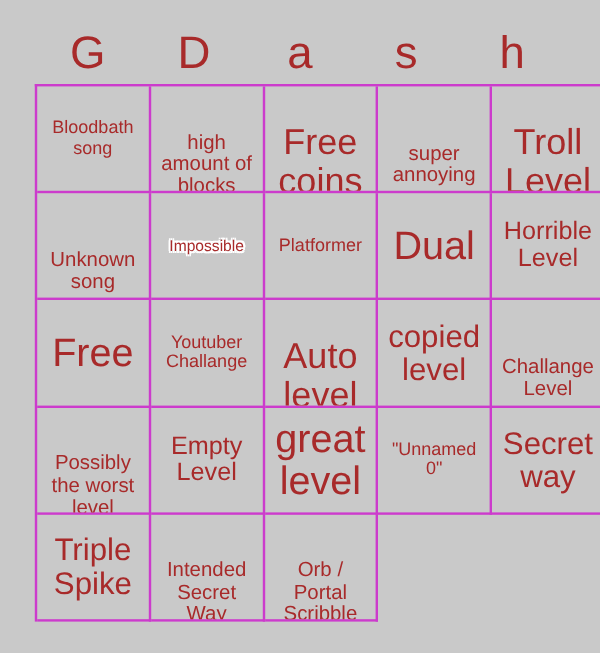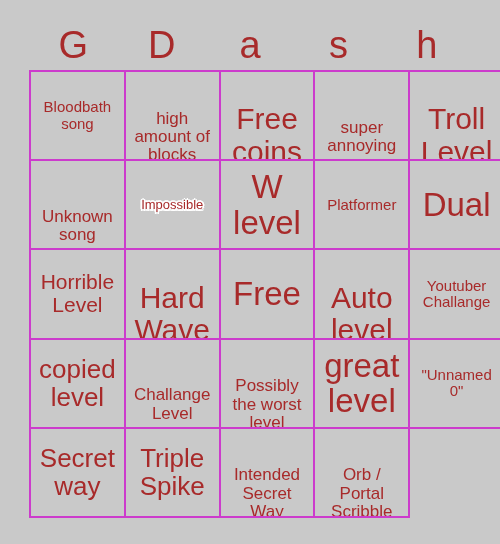--- a/index.html
+++ b/index.html
@@ -120,52 +120,49 @@
       </div>
       <div class="cell fs-xl">
         <span class="txt">Troll Level</span>
       </div>
       <div class="cell fs-s">
         <span class="txt">Unknown song</span>
       </div>
       <div class="cell fs-xxs outlined">
         <span class="txt">Impossible</span>
       </div>
-      <div class="cell fs-xxl">
-        <span class="txt">W level</span>
-      </div>
       <div class="cell fs-xs">
         <span class="txt">Platformer</span>
       </div>
       <div class="cell fs-xxl">
         <span class="txt">Dual</span>
       </div>
       <div class="cell fs-m">
         <span class="txt">Horrible Level</span>
       </div>
-      <div class="cell fs-xl">
-        <span class="txt">Hard Wave</span>
-      </div>
       <div class="cell fs-xxl">
         <span class="txt">Free</span>
       </div>
+      <div class="cell fs-xs">
+        <span class="txt">Youtuber Challange</span>
+      </div>
       <div class="cell fs-xl">
         <span class="txt">Auto level</span>
-      </div>
-      <div class="cell fs-xs">
-        <span class="txt">Youtuber Challange</span>
       </div>
       <div class="cell fs-l">
         <span class="txt">copied level</span>
       </div>
       <div class="cell fs-s">
         <span class="txt">Challange Level</span>
       </div>
       <div class="cell fs-s">
         <span class="txt">Possibly the worst level</span>
+      </div>
+      <div class="cell fs-m">
+        <span class="txt">Empty Level</span>
       </div>
       <div class="cell fs-xxl">
         <span class="txt">great level</span>
       </div>
       <div class="cell fs-xs">
         <span class="txt">"Unnamed 0"</span>
       </div>
       <div class="cell fs-l">
         <span class="txt">Secret way</span>
       </div>

